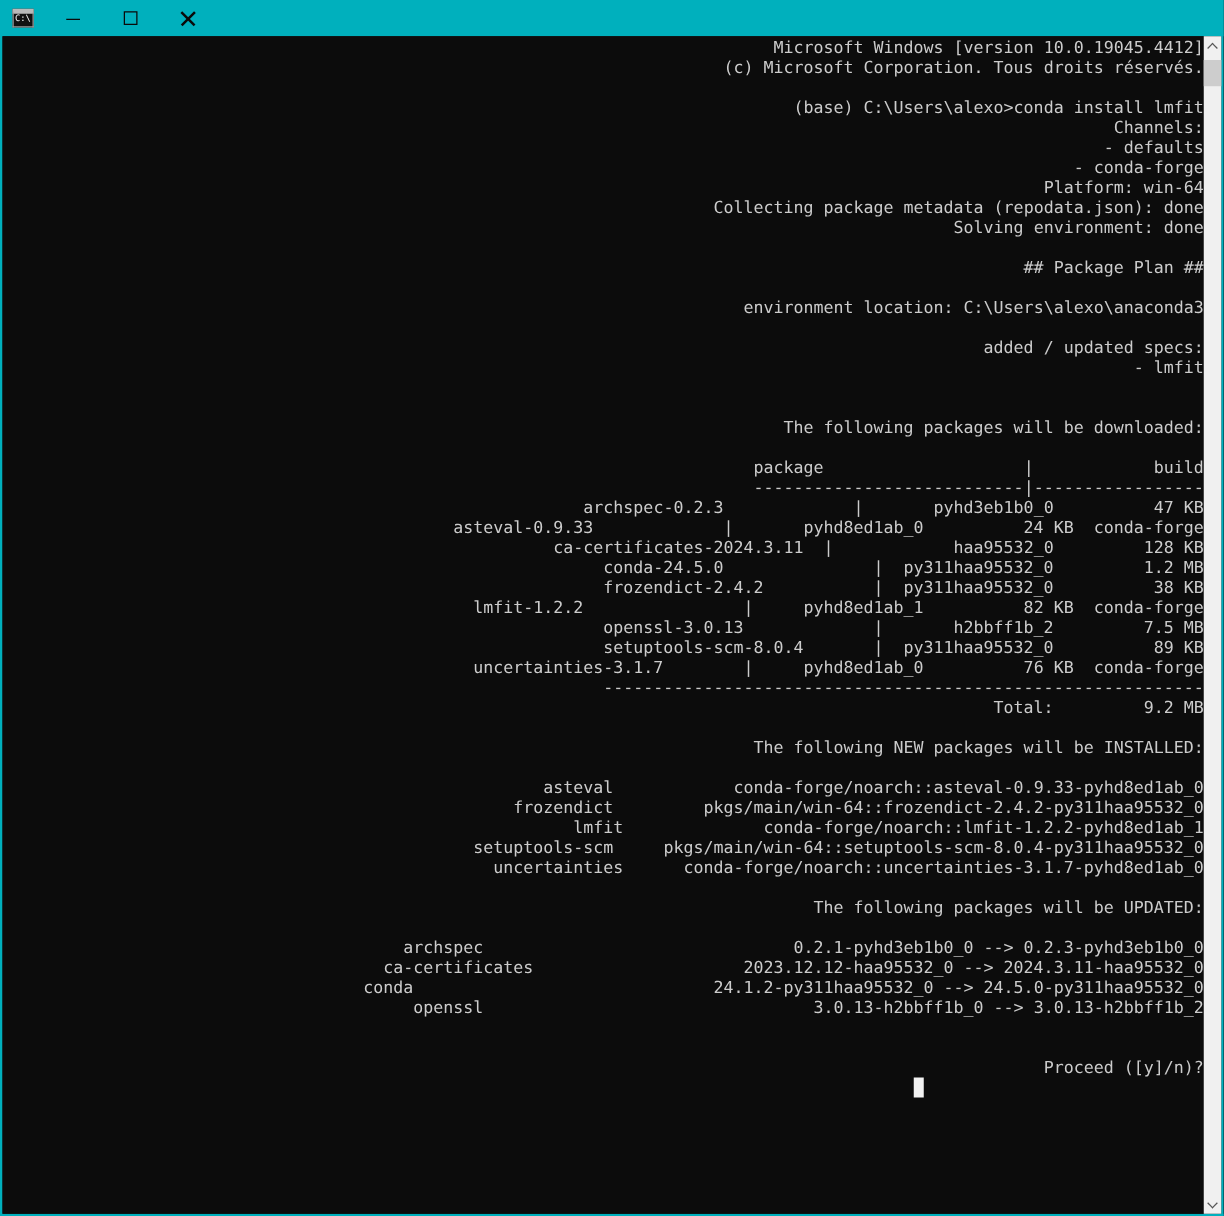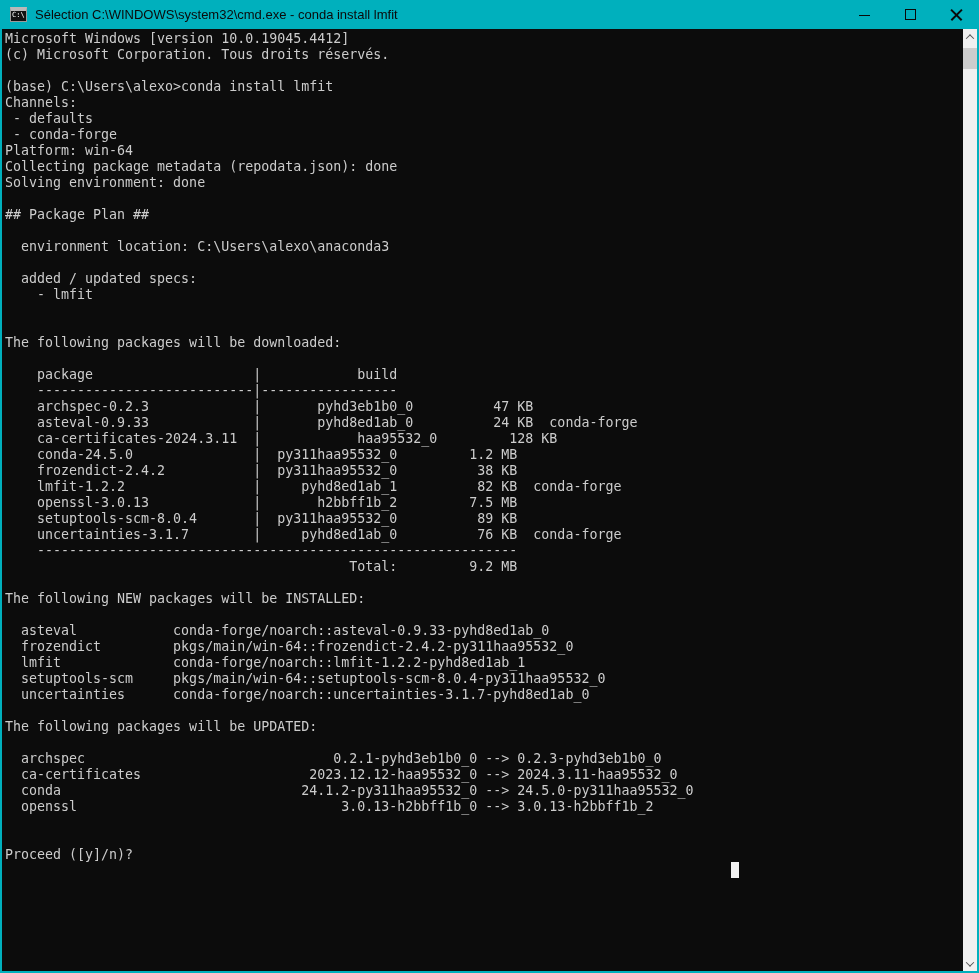--- a/index.html
+++ b/index.html
@@ -55,20 +55,21 @@
     position:absolute;top:29px;left:0;right:14px;bottom:0;
     background:var(--bg);
     padding:2px 0 0 3px;
     overflow:hidden;
   }
   .console pre{
     font-family:"DejaVu Sans Mono","Liberation Mono",monospace;
     font-size:13.3px;line-height:16px;
     color:var(--fg);
     white-space:pre;
+    text-align:right;
   }
   .cursor{
     position:absolute;left:729px;top:862px;width:8px;height:16px;
     background:#f2f2f2;
   }
   
   .scrollbar{
     position:absolute;top:29px;right:0;bottom:0;width:14px;
     background:#f0f0f0;
   }
@@ -85,21 +86,20 @@
     position:absolute;left:0;top:19px;width:14px;height:21px;background:#cdcdcd;
   }
 </style>
 </head>
 <body>
 
 <div class="window">
 
   <div class="titlebar">
     <div class="app-icon">C:\</div>
-    <div class="title-text">Sélection C:\WINDOWS\system32\cmd.exe - conda  install lmfit</div>
     <div class="win-controls">
       <div class="win-btn">
         <span class="glyph-min"></span>
       </div>
       <div class="win-btn">
         <span class="glyph-max"></span>
       </div>
       <div class="win-btn">
         <span class="glyph-close"></span>
       </div>

